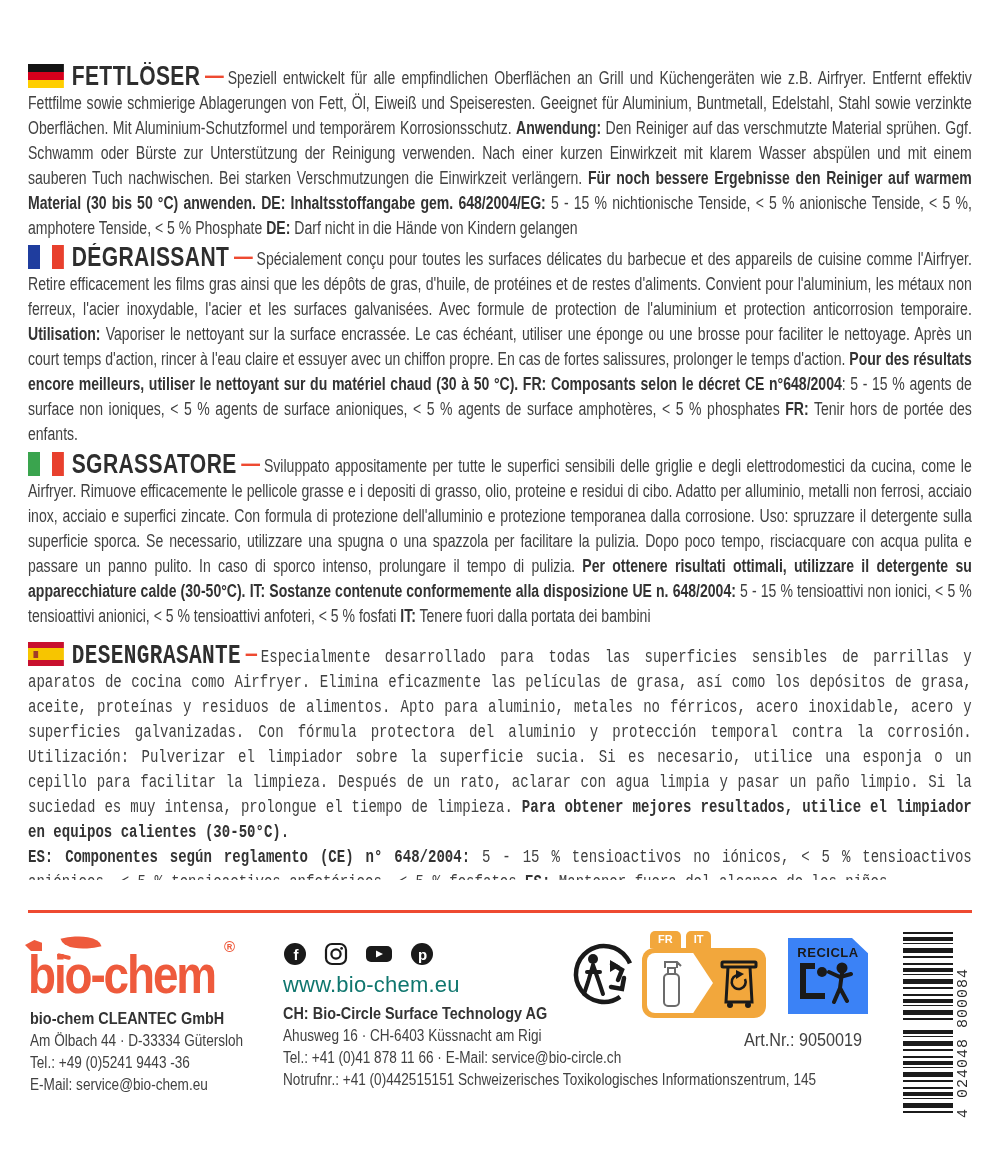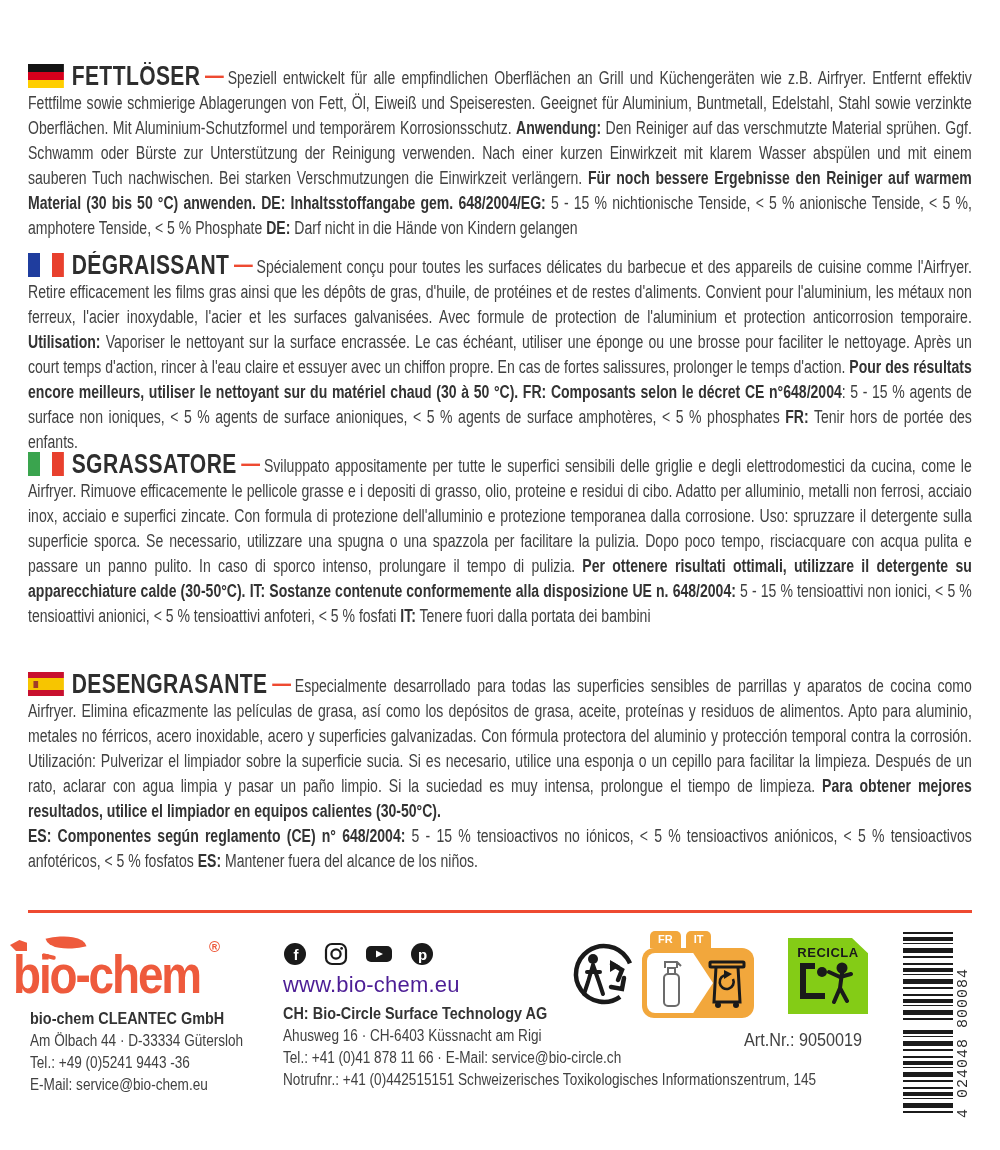--- a/index.html
+++ b/index.html
@@ -21,21 +21,21 @@
   .sec-dash{color:#EE4A31;font-weight:bold;font-size:24px;line-height:25px;
     letter-spacing:-2px;padding:0 7px 0 2px;vertical-align:1px;}
   .flag{display:inline-block;width:46px;height:24px;margin-right:10px;vertical-align:-4px;}
   .flag-de{background:linear-gradient(180deg,#141414 0 33%,#D6001C 33% 66%,#FFCE00 66% 100%);}
   .flag-fr{background:linear-gradient(90deg,#1F3D9E 0 34%,#ffffff 34% 66%,#E8402D 66% 100%);}
   .flag-it{background:linear-gradient(90deg,#3AA44E 0 34%,#ffffff 34% 66%,#E8402D 66% 100%);}
   .flag-es{background:linear-gradient(180deg,#C8102E 0 25%,#F7C500 25% 75%,#C8102E 75% 100%);position:relative;}
   .flag-es::after{content:"";position:absolute;left:7px;top:9px;width:6px;height:7px;background:#A03C28;}
   
   .divider{position:absolute;left:28px;top:910px;width:944px;height:3px;background:#EE4A31;}
-  .logo{position:absolute;left:13px;top:946px;width:230px;height:64px;}
+  .logo{position:absolute;left:28px;top:946px;width:230px;height:64px;}
   .logo-text{
     display:inline-block;font-size:54px;font-weight:bold;color:#EE5A3C;
     letter-spacing:-2.5px;transform:scaleX(0.85);transform-origin:0 0;line-height:56px;
   }
   .logo-reg{position:absolute;top:-8px;left:196px;font-size:15px;color:#EE5A3C;font-weight:bold;}
   .logo-leaf{
     position:absolute;left:34px;top:-12px;width:38px;height:17px;background:#EE5A3C;
     border-radius:0 100% 0 100%;transform:rotate(-14deg);
   }
   .logo-leaf::after{content:"";position:absolute;left:-8px;bottom:-3px;width:14px;height:4px;background:#EE5A3C;border-radius:2px;transform:rotate(28deg);}
@@ -43,32 +43,32 @@
     position:absolute;left:-3px;top:-6px;width:17px;height:11px;background:#EE5A3C;
     clip-path:polygon(0 45%,55% 0,100% 25%,100% 100%,35% 100%);
   }
   .addr-col{position:absolute;transform:scaleX(0.85);transform-origin:0 0;}
   .addr-company{font-weight:bold;font-size:17px;color:#333;line-height:22px;}
   .addr-lines{font-size:16px;line-height:22px;color:#414141;}
   .col-left{left:30px;top:1008px;width:360px;}
   .col-center{left:283px;top:1003px;width:780px;}
   .social-row{position:absolute;left:283px;top:942px;display:flex;gap:17px;align-items:center;}
   .social-row svg{display:block;}
-  .website{position:absolute;left:283px;top:972px;font-size:22px;color:#4c1d95;letter-spacing:.2px;}
+  .website{position:absolute;left:283px;top:972px;font-size:22px;color:#0f766e;letter-spacing:.2px;}
   
   .triman{position:absolute;left:572px;top:942px;}
-  .sort-icon{position:absolute;left:642px;top:948px;width:112px;height:70px;background:#F2A73C;border-radius:12px;}
+  .sort-icon{position:absolute;left:642px;top:948px;width:124px;height:70px;background:#F2A73C;border-radius:12px;}
   .sort-tabs{position:absolute;left:8px;top:-17px;display:flex;gap:5px;}
   .sort-tab{background:#F2A73C;color:#fff;font-weight:bold;font-size:11px;line-height:17px;
     padding:0 8px;border-radius:5px 5px 0 0;}
   .sort-white{position:absolute;left:5px;top:5px;bottom:5px;width:66px;background:#fff;
     clip-path:polygon(0 0,70% 0,100% 50%,70% 100%,0 100%);border-radius:8px 0 0 8px;}
   .sort-white svg{position:absolute;left:10px;top:5px;}
   .sort-bin{position:absolute;right:6px;top:8px;}
-  .recicla{position:absolute;left:788px;top:938px;width:80px;height:76px;background:#84cc16;
+  .recicla{position:absolute;left:788px;top:938px;width:80px;height:76px;background:#3b82f6;
     clip-path:polygon(0 0,80% 0,100% 20%,100% 100%,0 100%);text-align:center;}
   .recicla-label{font-weight:bold;font-size:13px;color:#1a1a1a;letter-spacing:.5px;margin-top:7px;}
   .artnr{position:absolute;left:700px;top:1030px;width:180px;text-align:right;
     font-size:18px;color:#414141;transform:scaleX(0.9);transform-origin:0 0;}
   
   .barcode{position:absolute;left:903px;top:932px;width:78px;height:186px;}
   .bars{
     position:absolute;left:0;top:0;width:50px;height:186px;
     background:
       repeating-linear-gradient(180deg,
@@ -87,33 +87,33 @@
 </style>
 </head>
 <body>
 
 <div class="section" style="top:62px;height:200px;">
   <div class="sec-inner">
     <span class="flag flag-de"></span><span class="sec-heading">FETTLÖSER</span><span class="sec-dash">—</span><span><span>Speziell entwickelt für alle empfindlichen Oberflächen an Grill und Küchengeräten wie z.B. Airfryer. Entfernt effektiv Fettfilme sowie schmierige Ablagerungen von Fett, Öl, Eiweiß und Speiseresten. Geeignet für Aluminium, Buntmetall, Edelstahl, Stahl sowie verzinkte Oberflächen. Mit Aluminium-Schutzformel und temporärem Korrosionsschutz. </span><b>Anwendung:</b><span> Den Reiniger auf das verschmutzte Material sprühen. Ggf. Schwamm oder Bürste zur Unterstützung der Reinigung verwenden. Nach einer kurzen Einwirkzeit mit klarem Wasser abspülen und mit einem sauberen Tuch nachwischen. Bei starken Verschmutzungen die Einwirkzeit verlängern. </span><b>Für noch bessere Ergebnisse den Reiniger auf warmem Material (30 bis 50 °C) anwenden. DE: Inhaltsstoffangabe gem. 648/2004/EG:</b><span> 5 - 15 % nichtionische Tenside, &lt; 5 % anionische Tenside, &lt; 5 %, amphotere Tenside, &lt; 5 % Phosphate </span><b>DE:</b><span> Darf nicht in die Hände von Kindern gelangen</span></span>
   </div>
 </div>
 
-<div class="section" style="top:251px;height:201px;">
+<div class="section" style="top:243px;height:201px;">
   <div class="sec-inner">
     <span class="flag flag-fr"></span><span class="sec-heading">DÉGRAISSANT</span><span class="sec-dash">—</span><span><span>Spécialement conçu pour toutes les surfaces délicates du barbecue et des appareils de cuisine comme l'Airfryer. Retire efficacement les films gras ainsi que les dépôts de gras, d'huile, de protéines et de restes d'aliments. Convient pour l'aluminium, les métaux non ferreux, l'acier inoxydable, l'acier et les surfaces galvanisées. Avec formule de protection de l'aluminium et protection anticorrosion temporaire. </span><b>Utilisation:</b><span> Vaporiser le nettoyant sur la surface encrassée. Le cas échéant, utiliser une éponge ou une brosse pour faciliter le nettoyage. Après un court temps d'action, rincer à l'eau claire et essuyer avec un chiffon propre. En cas de fortes salissures, prolonger le temps d'action. </span><b>Pour des résultats encore meilleurs, utiliser le nettoyant sur du matériel chaud (30 à 50 °C). FR: Composants selon le décret CE n°648/2004</b><span>: 5 - 15 % agents de surface non ioniques, &lt; 5 % agents de surface anioniques, &lt; 5 % agents de surface amphotères, &lt; 5 % phosphates </span><b>FR:</b><span> Tenir hors de portée des enfants.</span></span>
   </div>
 </div>
 
 <div class="section" style="top:450px;height:210px;">
   <div class="sec-inner">
     <span class="flag flag-it"></span><span class="sec-heading">SGRASSATORE</span><span class="sec-dash">—</span><span><span>Sviluppato appositamente per tutte le superfici sensibili delle griglie e degli elettrodomestici da cucina, come le Airfryer. Rimuove efficacemente le pellicole grasse e i depositi di grasso, olio, proteine e residui di cibo. Adatto per alluminio, metalli non ferrosi, acciaio inox, acciaio e superfici zincate. Con formula di protezione dell'alluminio e protezione temporanea dalla corrosione. Uso: spruzzare il detergente sulla superficie sporca. Se necessario, utilizzare una spugna o una spazzola per facilitare la pulizia. Dopo poco tempo, risciacquare con acqua pulita e passare un panno pulito. In caso di sporco intenso, prolungare il tempo di pulizia. </span><b>Per ottenere risultati ottimali, utilizzare il detergente su apparecchiature calde (30-50°C). IT: Sostanze contenute conformemente alla disposizione UE n. 648/2004:</b><span> 5 - 15 % tensioattivi non ionici, &lt; 5 % tensioattivi anionici, &lt; 5 % tensioattivi anfoteri, &lt; 5 % fosfati </span><b>IT:</b><span> Tenere fuori dalla portata dei bambini</span></span>
   </div>
 </div>
 
-<div class="section" style="top:670px;height:238px;">
+<div class="section" style="top:642px;height:238px;font-family:Liberation Mono, monospace;">
   <div class="sec-inner">
     <span class="flag flag-es"></span><span class="sec-heading">DESENGRASANTE</span><span class="sec-dash">—</span><span><span>Especialmente desarrollado para todas las superficies sensibles de parrillas y aparatos de cocina como Airfryer. Elimina eficazmente las películas de grasa, así como los depósitos de grasa, aceite, proteínas y residuos de alimentos. Apto para aluminio, metales no férricos, acero inoxidable, acero y superficies galvanizadas. Con fórmula protectora del aluminio y protección temporal contra la corrosión. Utilización: Pulverizar el limpiador sobre la superficie sucia. Si es necesario, utilice una esponja o un cepillo para facilitar la limpieza. Después de un rato, aclarar con agua limpia y pasar un paño limpio. Si la suciedad es muy intensa, prolongue el tiempo de limpieza. </span><b>Para obtener mejores resultados, utilice el limpiador en equipos calientes (30-50°C).</b><br><b>ES: Componentes según reglamento (CE) n° 648/2004:</b><span> 5 - 15 % tensioactivos no iónicos, &lt; 5 % tensioactivos aniónicos, &lt; 5 % tensioactivos anfotéricos, &lt; 5 % fosfatos </span><b>ES:</b><span> Mantener fuera del alcance de los niños.</span></span>
   </div>
 </div>
 
 <div class="divider"></div>
 
 <div class="logo">
   <span class="logo-spray"></span>
   <span class="logo-leaf"></span>

